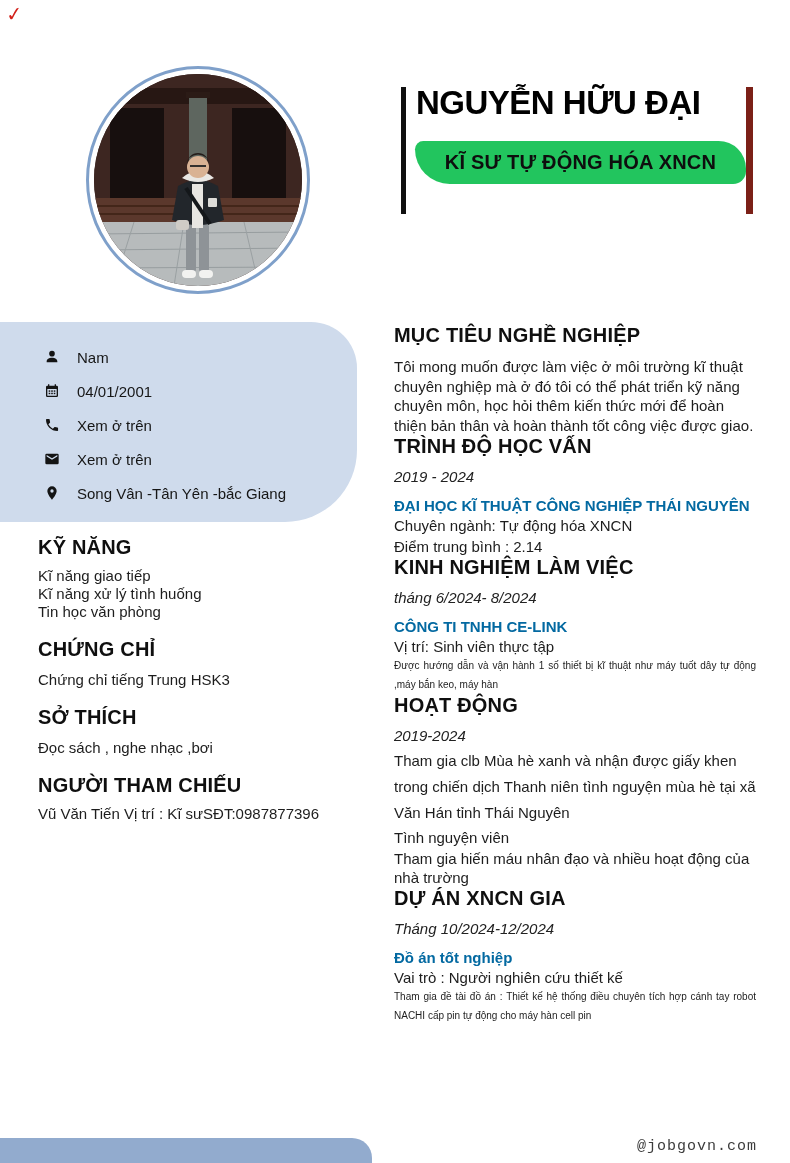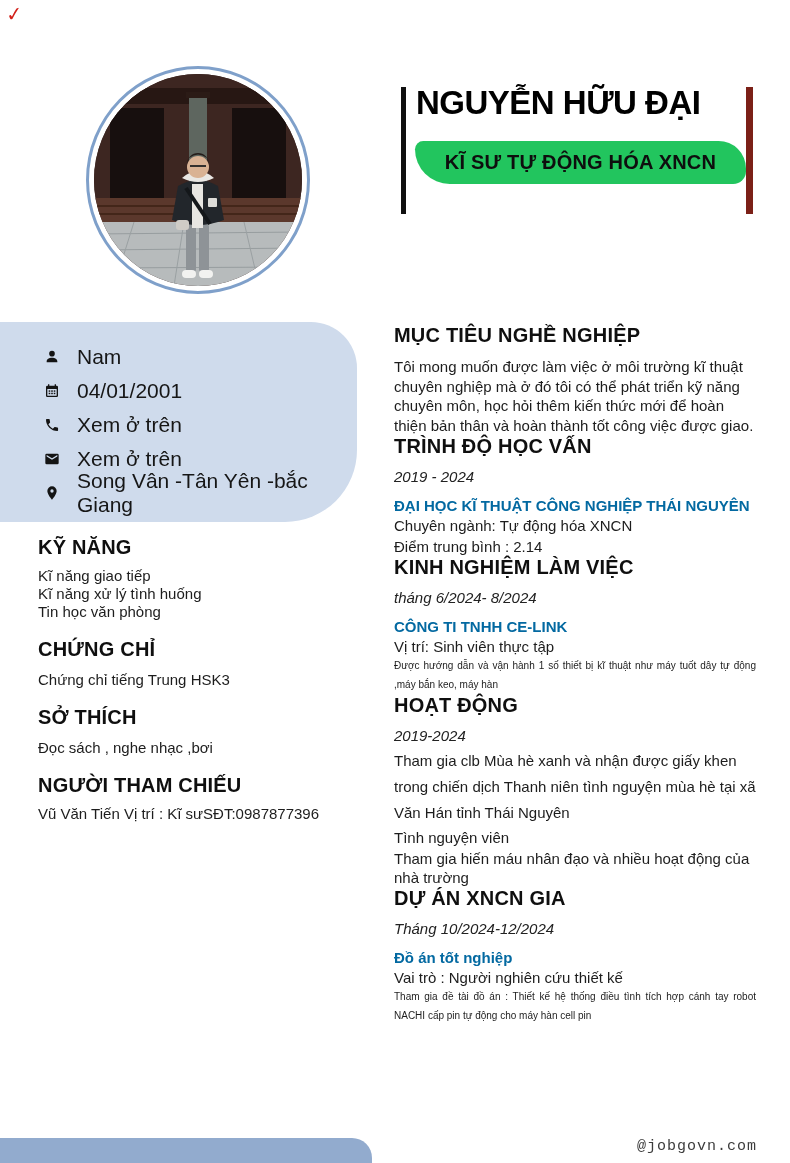--- a/index.html
+++ b/index.html
@@ -32,21 +32,21 @@
     font-size:20px;font-weight:bold;color:#0e0e0e;letter-spacing:0.2px;white-space:nowrap;
   }
   
   .contact-panel{
     position:absolute;left:0;top:322px;width:357px;height:200px;
     background:#cfdbec;border-radius:0 46px 72px 0;
     padding:18px 0 0 44px;box-sizing:border-box;
   }
   .contact-row{display:flex;align-items:center;height:34px;gap:17px;}
   .contact-row svg{flex:0 0 auto;color:#141414;}
-  .contact-label{font-size:21px;color:#161616;}
+  .contact-label{font-size:15px;color:#161616;}
   
   .left-col{position:absolute;left:38px;top:536px;width:330px;}
   .left-col h2{margin:0;font-size:20px;font-weight:bold;color:#0f0f0f;letter-spacing:0.2px;}
   .left-col .h-gap{margin-top:17px;}
   .left-lines{margin-top:8px;font-size:15px;line-height:18px;color:#1d1d1d;}
   .left-lines.single{margin-top:10px;}
   
   .right-col{position:absolute;left:394px;top:324px;width:362px;}
   .right-col h2{margin:0;font-size:20px;font-weight:bold;color:#0f0f0f;letter-spacing:0.2px;}
   .para{margin:10px 0 0 0;font-size:15px;line-height:19.5px;color:#1d1d1d;}
@@ -197,16 +197,16 @@
   <h2 class="mt18">HOẠT ĐỘNG</h2>
   <div class="date">2019-2024</div>
   <div class="hl">Tham gia clb Mùa hè xanh và nhận được giấy khen trong chiến dịch Thanh niên tình nguyện mùa hè tại xã Văn Hán tỉnh Thái Nguyên</div>
   <div class="line">Tình nguyện viên</div>
   <div class="line">Tham gia hiến máu nhân đạo và nhiều hoạt động của nhà trường</div>
 
   <h2 class="mt16">DỰ ÁN XNCN GIA</h2>
   <div class="date">Tháng 10/2024-12/2024</div>
   <div class="subhead">Đồ án tốt nghiệp</div>
   <div class="line">Vai trò : Người nghiên cứu thiết kế</div>
-  <p class="desc">Tham gia đề tài đồ án : Thiết kế hệ thống điều tình tích hợp cánh tay robot NACHI cấp pin tự động cho máy hàn cell pin</p>
+  <p class="desc">Tham gia đề tài đồ án : Thiết kế hệ thống điều chuyên tích hợp cánh tay robot NACHI cấp pin tự động cho máy hàn cell pin</p>
 </div>
 
 <div class="watermark">@jobgovn.com</div>
 
 </body></html>

